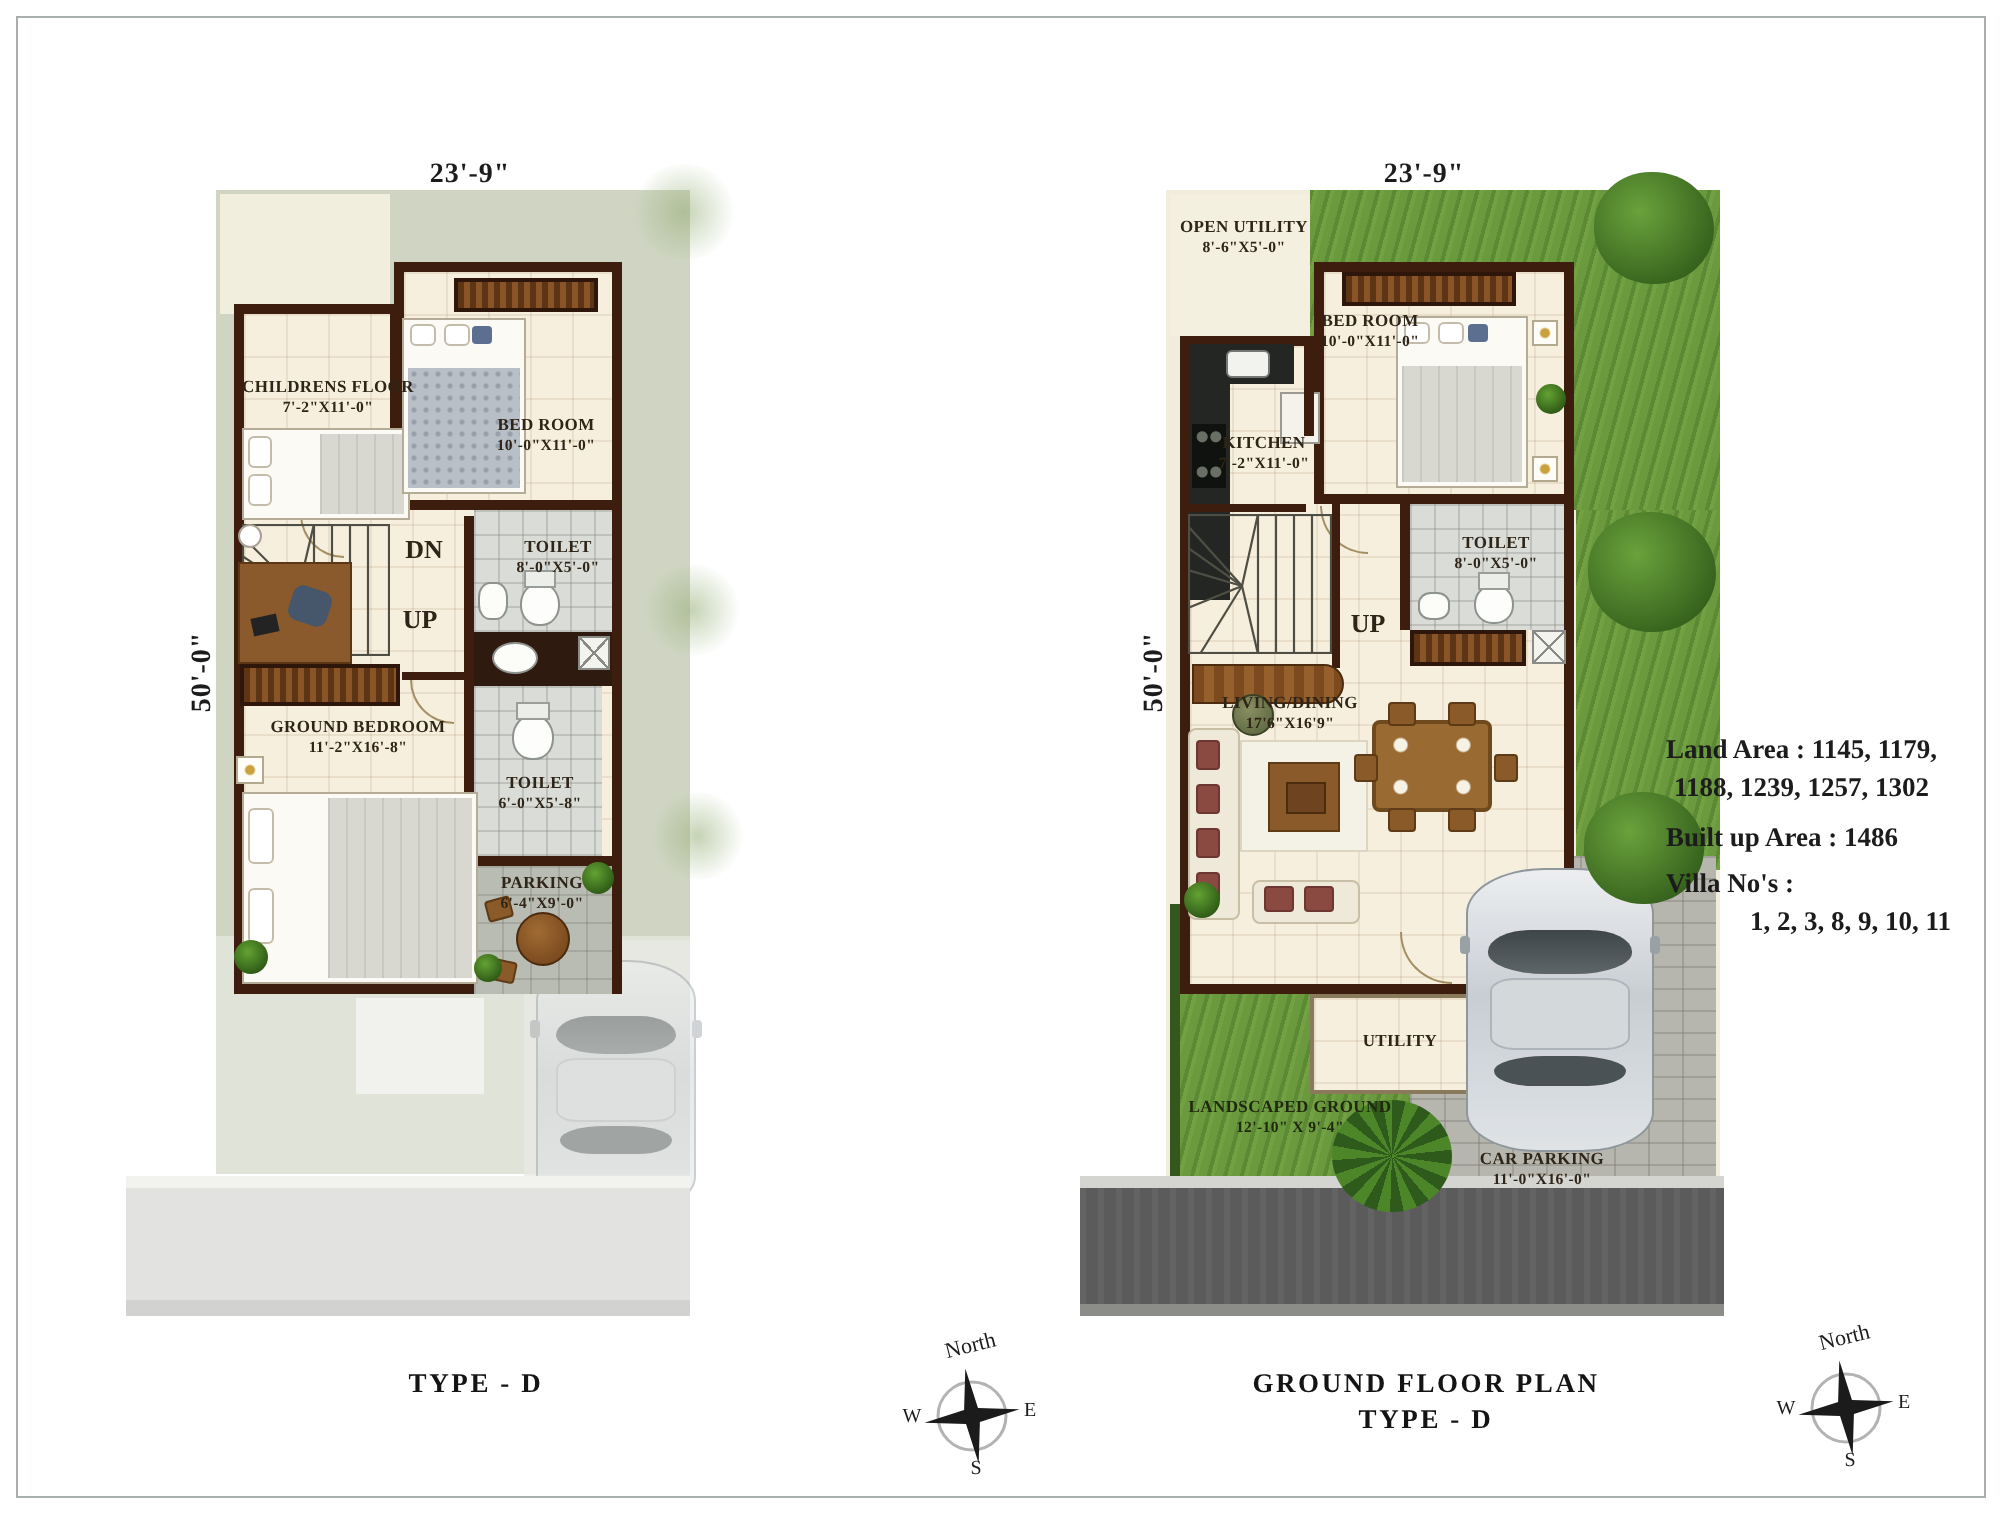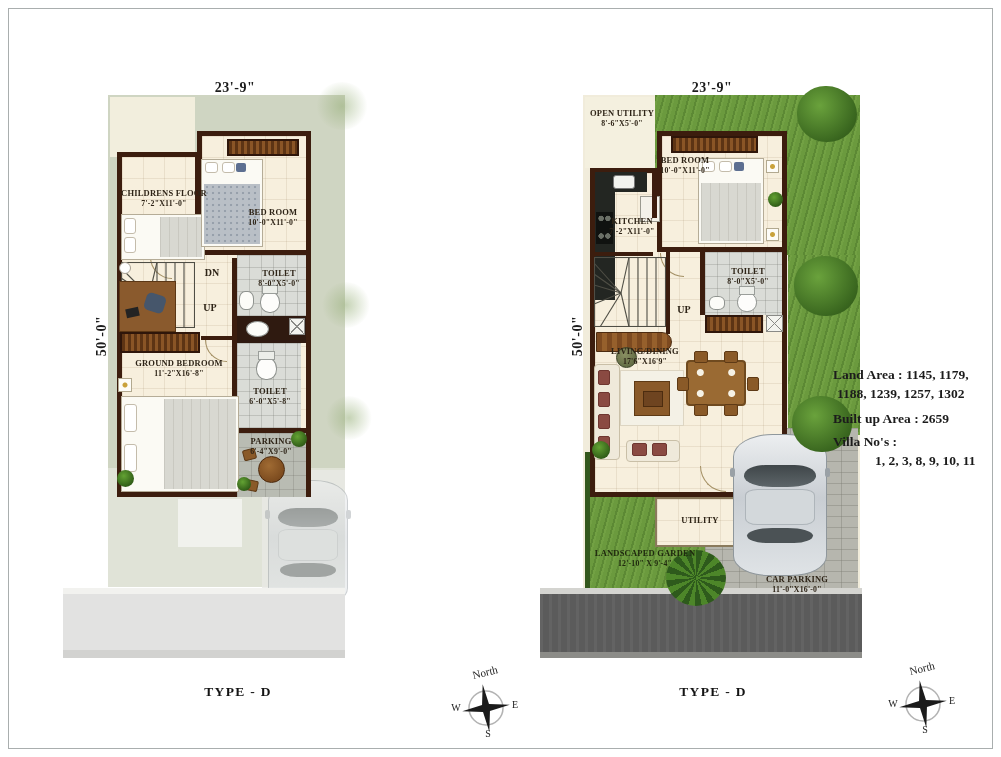--- a/index.html
+++ b/index.html
@@ -33,21 +33,21 @@
   .wardrobe{position:absolute;background:repeating-linear-gradient(90deg,#5d3414 0 3px,#8a5526 3px 6px);
             border:2px solid #2f160a;z-index:13}
   .console{position:absolute;background:repeating-linear-gradient(90deg,#7d4a20 0 5px,#96602c 5px 10px);
            border:1px solid #4c2b10;border-radius:0 10px 10px 0;z-index:13}
 
   
   .rlabel{position:absolute;text-align:center;font-weight:bold;font-size:8.5px;line-height:1.3;
           color:#2e2417;letter-spacing:.2px;z-index:30}
   .rlabel .rname{display:block}
   .rlabel .rsize{display:block;font-size:7.8px}
-  .small-dir{position:absolute;font-weight:bold;font-size:10px;color:#2e2417;z-index:30;text-align:center}
+  .small-dir{position:absolute;font-weight:bold;font-size:13px;color:#2e2417;z-index:30;text-align:center}
   .dim{position:absolute;font-weight:bold;font-size:14px;color:#1c1c1c;text-align:center;
        letter-spacing:.5px;z-index:40}
   .ptitle{position:absolute;text-align:center;font-weight:600;font-size:13.5px;line-height:1.35;
           color:#141414;letter-spacing:1.3px;z-index:40}
   .info{position:absolute;z-index:40}
   .info-line{font-weight:bold;font-size:13.5px;line-height:1.4;color:#1c1c1c}
 
   
   .bed{position:absolute;background:#fbfaf4;border:1px solid #b5ac97;z-index:12}
   .pillow{position:absolute;background:#fff;border:1px solid #c4bcab;border-radius:3px;z-index:13}
@@ -337,54 +337,55 @@
   <div class="cushion" style="left:652px;top:443px;width:15px;height:13px"></div>
   <div class="plant" style="left:592px;top:441px;width:18px;height:18px"></div>
   <div class="arc" style="left:700px;top:466px;width:26px;height:26px"></div>
 
   <div class="floor abs" style="left:655px;top:497px;width:90px;height:50px;border:2px solid #8a7a5c;z-index:9"></div>
   <div class="rlabel" style="left:657px;top:515px;width:86px">
     <span class="rname">UTILITY</span>
   </div>
 
   <div class="rlabel" style="left:588px;top:548px;width:114px;color:#20290f">
-    <span class="rname">LANDSCAPED GARDEN</span>
+    <span class="rname">LANDSCAPED GROUND</span>
     <span class="rsize">12'-10" X 9'-4"</span>
   </div>
   <div class="palm" style="left:666px;top:550px;width:60px;height:56px"></div>
 
   <div class="car" style="left:733px;top:434px;width:94px;height:142px">
     <div class="body"></div>
     <div class="glassf"></div>
     <div class="roof"></div>
     <div class="glassr"></div>
     <div class="mirror" style="left:-3px"></div>
     <div class="mirror" style="right:-3px"></div>
   </div>
-  <div class="rlabel" style="left:730px;top:574px;width:134px;z-index:31">
+  <div class="rlabel" style="left:704px;top:574px;width:134px;z-index:31">
     <span class="rname">CAR PARKING</span>
     <span class="rsize">11'-0"X16'-0"</span>
   </div>
 
   <div class="bush" style="left:797px;top:86px;width:60px;height:56px"></div>
   <div class="bush" style="left:794px;top:256px;width:64px;height:60px"></div>
   <div class="bush" style="left:792px;top:396px;width:60px;height:56px"></div>
 
   <div class="abs" style="left:540px;top:588px;width:322px;height:6px;background:#d4d4d0;z-index:5"></div>
   <div class="road-body-dark" style="left:540px;top:594px;width:322px;height:58px"></div>
   <div class="abs" style="left:540px;top:652px;width:322px;height:6px;background:#8c8c88;z-index:5"></div>
 
   <div class="ptitle" style="left:618px;top:683px;width:190px">
+    <div>GROUND FLOOR PLAN</div>
     <div>TYPE  - D</div>
   </div>
 
   <div class="info" style="left:833px;top:366px;width:160px">
     <div class="info-line">Land Area : 1145, 1179,</div>
     <div class="info-line" style="margin-left:4px">1188, 1239, 1257, 1302</div>
-    <div class="info-line" style="margin-top:6px">Built up Area : 2659</div>
+    <div class="info-line" style="margin-top:6px">Built up Area : 1486</div>
     <div class="info-line" style="margin-top:4px">Villa No's :</div>
     <div class="info-line" style="margin-left:42px">1, 2, 3, 8, 9, 10, 11</div>
   </div>
 
   <svg class="compass-svg" style="left:451px;top:664px" width="70" height="74" viewBox="0 0 70 74">
     <circle cx="35" cy="44" r="17" fill="none" stroke="#b3b3b3" stroke-width="1.5"></circle>
     <polygon points="35,20 38.5,40.5 59,44 38.5,47.5 35,68 31.5,47.5 11,44 31.5,40.5" fill="#1b1b1b" transform="rotate(-8 35 44)"></polygon>
     <text x="35" y="12" transform="rotate(-14 35 12)" text-anchor="middle" font-size="11" fill="#1b1b1b">North</text>
     <text x="5" y="47" text-anchor="middle" font-size="10" fill="#1b1b1b">W</text>
     <text x="64" y="44" text-anchor="middle" font-size="10" fill="#1b1b1b">E</text>

